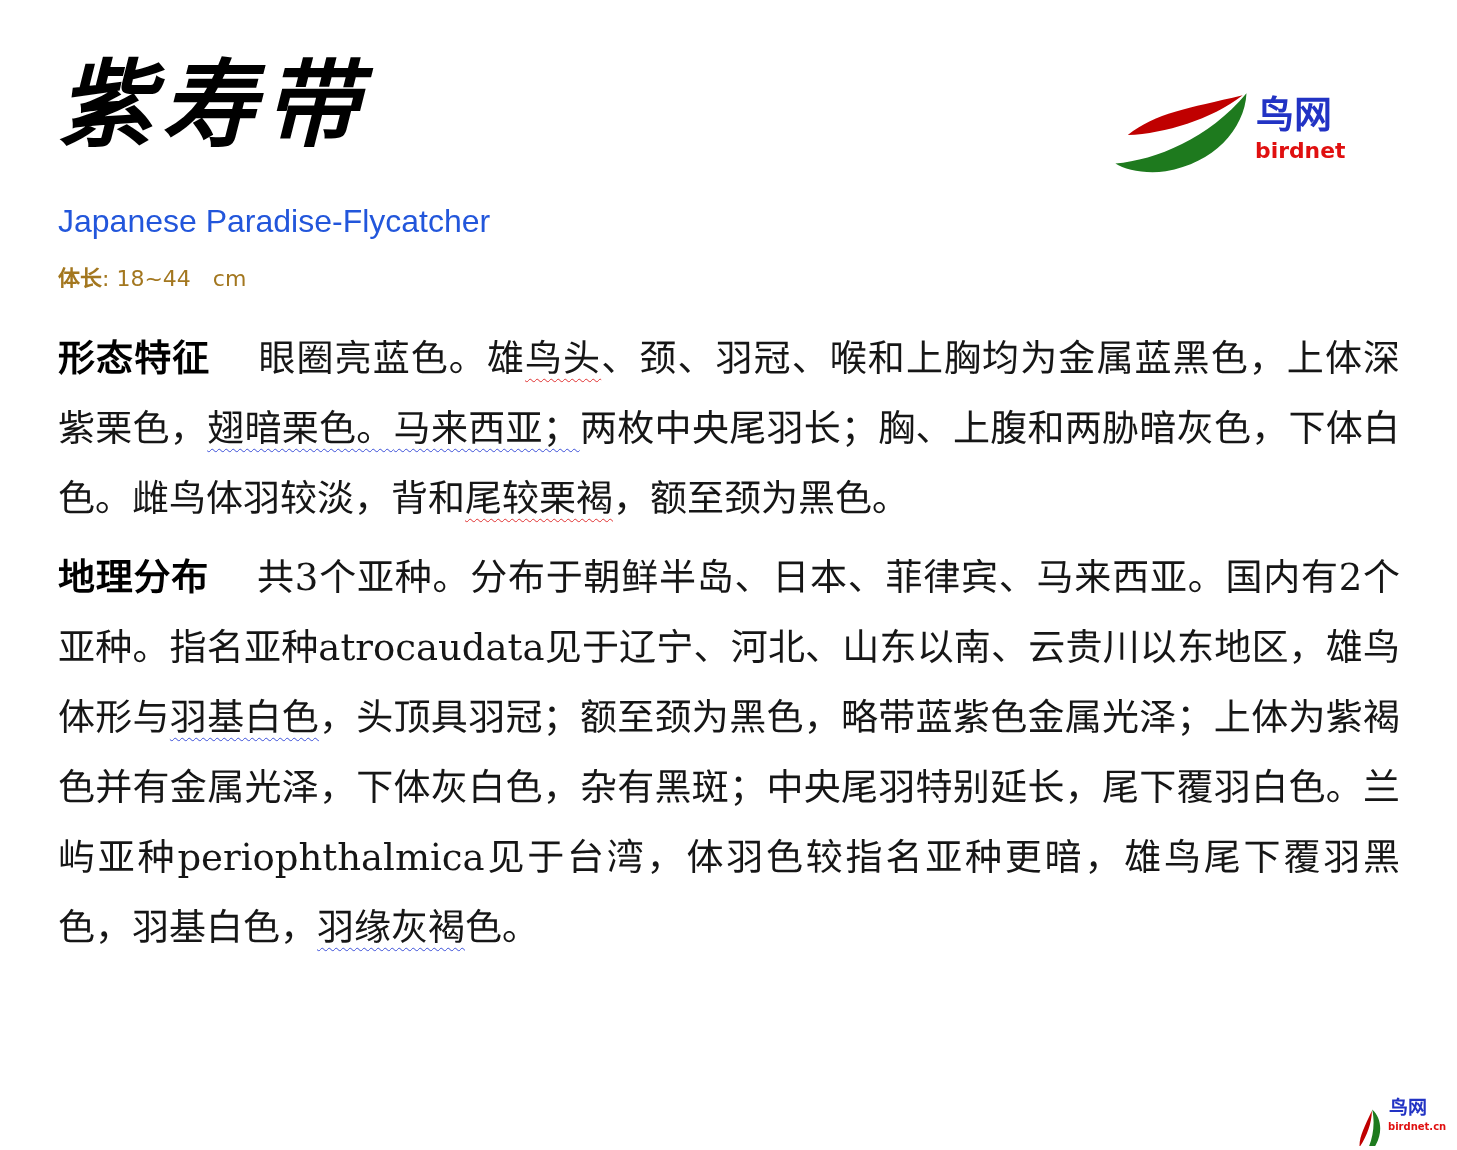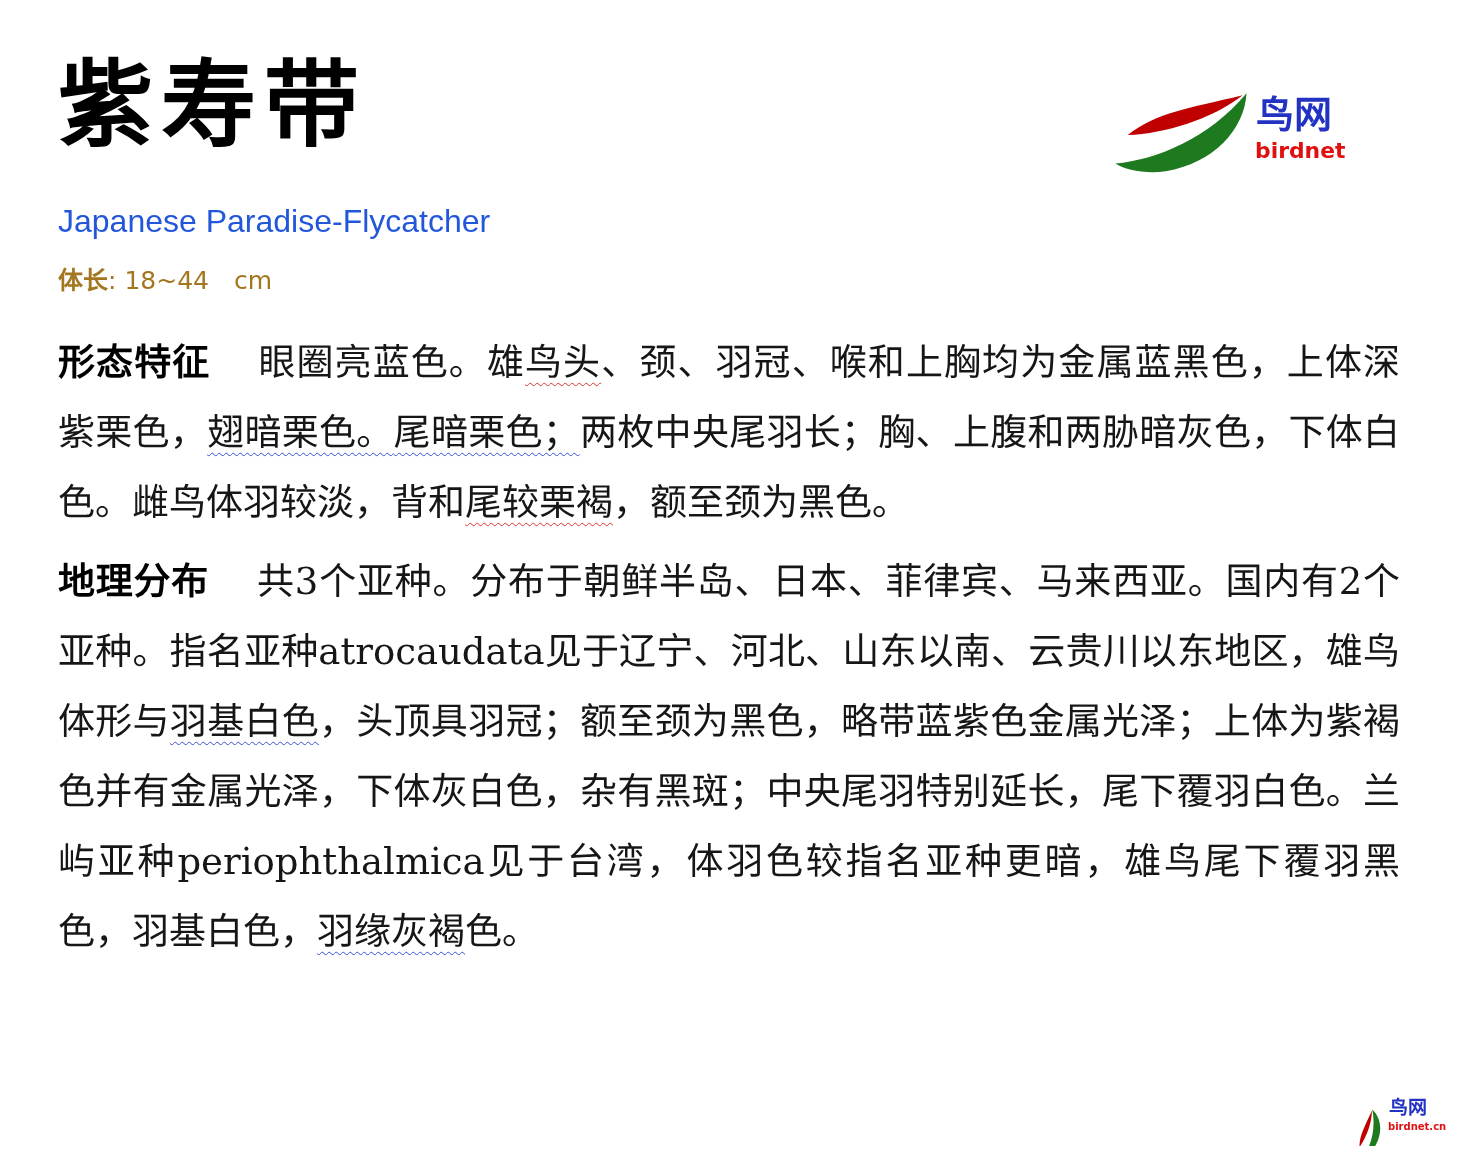--- a/index.html
+++ b/index.html
@@ -15,39 +15,40 @@
   .content { padding:52px 57px 0 58px; }
 
   .header-row { display:flex; justify-content:space-between; align-items:flex-start; margin-bottom:26px; }
   .doc-title {
     font-family:"DejaVu Sans","Liberation Sans",sans-serif;
     font-weight:700;
     font-size:95px;
     line-height:1.12;
     letter-spacing:8px;
     color:#000000;
+    font-style:italic;
   }
   .logo-main { margin-top:28px; margin-right:55px; width:235px; height:95px; }
 
   .english-name {
     font-family:"Liberation Sans","DejaVu Sans",sans-serif;
     font-size:32px; line-height:1.25;
     color:var(--english-blue,#2256db);
     margin-bottom:24px;
   }
   .scientific-name {
     font-family:"DejaVu Serif","Liberation Serif",serif;
     font-style:italic;
     font-size:31px; line-height:1.25;
     color:var(--scientific-red,#a1231b);
     margin-bottom:27px;
   }
   .length-line {
     font-family:"DejaVu Sans","Liberation Sans",sans-serif;
-    font-size:25px; line-height:1.3;
+    font-size:22px; line-height:1.3;
     color:var(--length-gold,#a3771f);
     margin-bottom:30px;
   }
   .length-label { font-weight:700; }
 
   .sections .para {
     font-size:37px;
     line-height:70px;
     text-align:justify;
     margin-bottom:9px;
@@ -88,21 +89,21 @@
     </div>
 
     <div class="english-name">Japanese Paradise-Flycatcher</div>
 
 
     <div class="length-line">
       <span class="length-label">体长</span><span>: 18~44　cm</span>
     </div>
 
     <div class="sections">
-        <p class="para"><span class="sec-label">形态特征</span><span>眼圈亮蓝色。雄</span><span class="sq-red">鸟头</span><span>、颈、羽冠、喉和上胸均为金属蓝黑色，上体深紫栗色，</span><span class="sq-blue">翅暗栗色。</span><span class="sq-blue">尾暗栗色；</span><span>两枚中央尾羽长；胸、上腹和两胁暗灰色，下体白色。雌鸟体羽较淡，背和</span><span class="sq-red">尾较栗褐</span><span>，额至颈为黑色。</span></p>
+        <p class="para"><span class="sec-label">形态特征</span><span>眼圈亮蓝色。雄</span><span class="sq-red">鸟头</span><span>、颈、羽冠、喉和上胸均为金属蓝黑色，上体深紫栗色，</span><span class="sq-blue">翅暗栗色。</span><span class="sq-blue">马来西亚；</span><span>两枚中央尾羽长；胸、上腹和两胁暗灰色，下体白色。雌鸟体羽较淡，背和</span><span class="sq-red">尾较栗褐</span><span>，额至颈为黑色。</span></p>
         <p class="para"><span class="sec-label">地理分布</span><span>共3个亚种。分布于朝鲜半岛、日本、菲律宾、马来西亚。国内有2个亚种。指名亚种atrocaudata见于辽宁、河北、山东以南、云贵川以东地区，雄鸟体形与</span><span class="sq-blue">羽基白色</span><span>，头顶具羽冠；额至颈为黑色，略带蓝紫色金属光泽；上体为紫褐色并有金属光泽，下体灰白色，杂有黑斑；中央尾羽特别延长，尾下覆羽白色。兰屿亚种periophthalmica见于台湾，体羽色较指名亚种更暗，雄鸟尾下覆羽黑色，羽基白色，</span><span class="sq-blue">羽缘灰褐</span><span>色。</span></p>
       </div>
 
   </div>
 
   <svg class="logo-small" viewBox="0 0 112 58" aria-hidden="true">
     <g transform="translate(6,52) rotate(-52) scale(0.30)">
       <path d="M15 58 C 45 34, 78 30, 136 16 C 102 42, 55 56, 15 58 Z" fill="#c00000"></path>
       <path d="M2 88 C 45 84, 100 62, 140 14 C 138 52, 105 88, 55 96 C 35 99, 12 95, 2 88 Z" fill="#1e7a1e"></path>
     </g>

